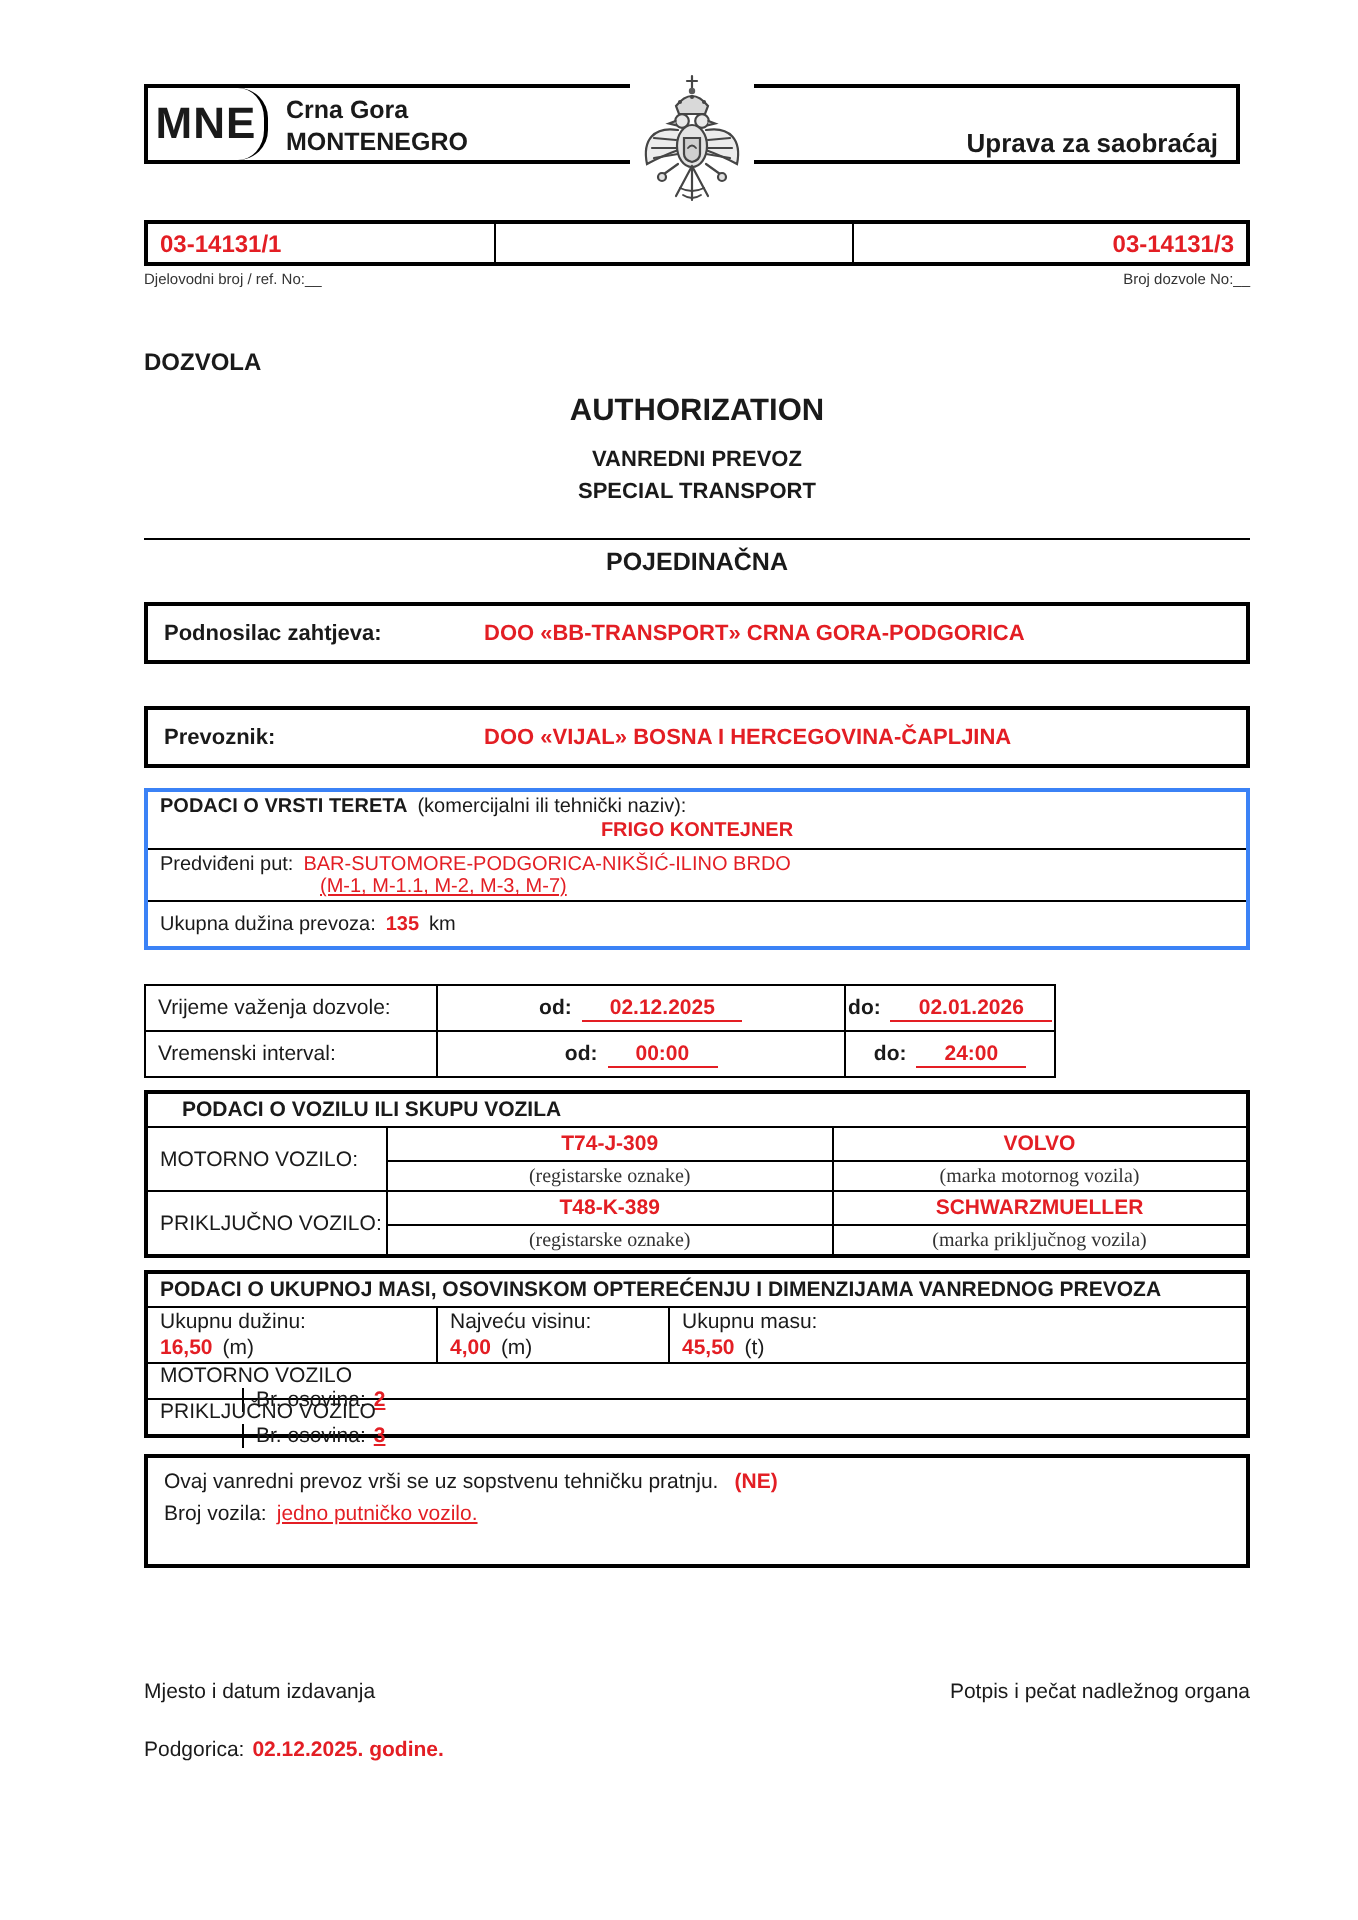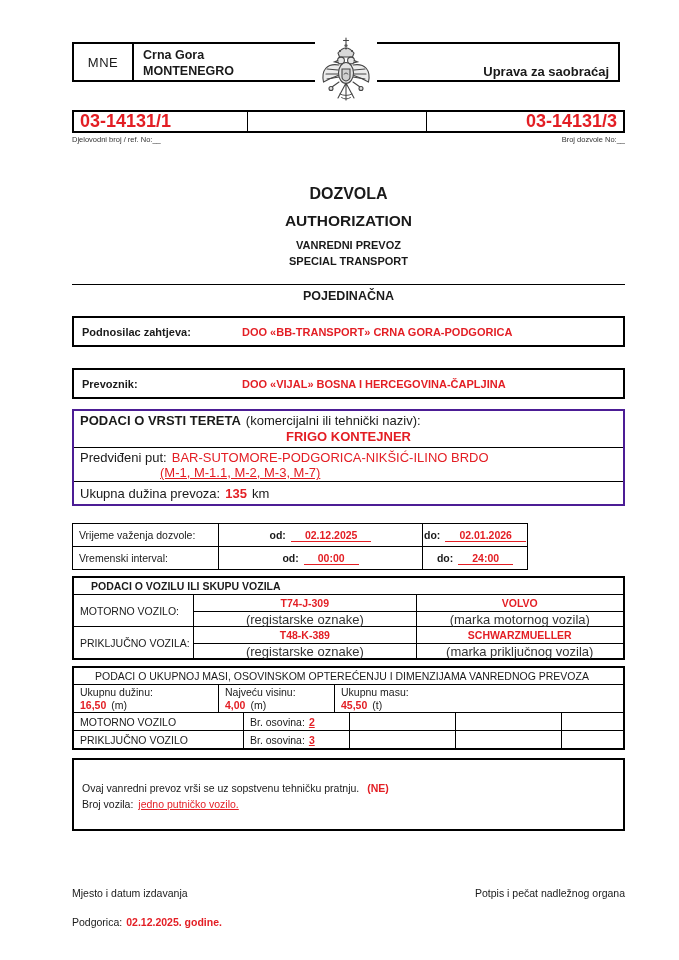--- a/index.html
+++ b/index.html
@@ -9,55 +9,55 @@
   }
   .content{position:absolute;left:72px;top:0;width:553px;}
   .red{color:#e31e24;}
   .b{font-weight:700;}
   
   .letterhead{
     position:relative;margin-top:42px;width:548px;height:40px;
     border:2px solid #000;box-sizing:border-box;display:flex;align-items:stretch;
   }
   .mne-cell{width:58px;border-right:2px solid #000;display:flex;align-items:center;justify-content:center;
-    font-size:13px;font-weight:400;letter-spacing:.5px;}
+    font-size:22px;font-weight:700;letter-spacing:.5px;border-radius:15px;}
   .country-cell{padding:3px 0 0 9px;font-size:12.5px;font-weight:700;line-height:1.3;}
   .head-spacer{flex:1;}
   .authority-cell{display:flex;align-items:center;padding-right:9px;font-size:13px;font-weight:700;margin-top:18px;}
   .emblem{
     position:absolute;left:50%;top:-10px;transform:translateX(-50%);
     width:62px;height:76px;background:#fff;z-index:3;display:flex;align-items:center;justify-content:center;
   }
   
   .ref-table{
     margin-top:28px;width:553px;height:23px;border:2px solid #000;box-sizing:border-box;
     display:flex;align-items:stretch;
   }
-  .ref-cell{display:flex;align-items:center;font-size:18px;font-weight:700;box-sizing:border-box;}
+  .ref-cell{display:flex;align-items:center;font-size:12px;font-weight:700;box-sizing:border-box;}
   .ref-left{width:173px;padding-left:6px;}
   .ref-mid{width:180px;border-left:1px solid #000;border-right:1px solid #000;}
   .ref-right{flex:1;justify-content:flex-end;padding-right:6px;}
   .ref-captions{display:flex;justify-content:space-between;margin-top:2px;font-size:7.5px;color:#333;}
   
-  .t1{margin-top:41px;text-align:center;font-size:16px;font-weight:700;}
+  .t1{margin-top:30px;text-align:left;font-size:12px;font-weight:700;}
   .t2{margin-top:9px;text-align:center;font-size:15.5px;font-weight:700;}
   .t3{margin-top:9px;text-align:center;font-size:11px;font-weight:700;}
   .t4{margin-top:4px;text-align:center;font-size:11px;font-weight:700;}
   .divider{margin-top:17px;border-top:1px solid #000;height:0;}
   .permit-type{margin-top:4px;text-align:center;font-size:12.5px;font-weight:700;}
   
   .label-box{
     margin-top:13px;width:553px;height:31px;border:2px solid #000;box-sizing:border-box;
     display:flex;align-items:center;font-size:11px;
   }
   .label-box .lbl{font-weight:700;padding-left:8px;width:160px;flex:none;}
   .label-box .val{font-weight:700;}
   .box-carrier{margin-top:21px;}
   
-  .cargo{margin-top:10px;width:553px;border:2px solid #4c1d95;box-sizing:border-box;font-size:13px;}
+  .cargo{margin-top:10px;width:553px;border:2px solid #3b82f6;box-sizing:border-box;font-size:10px;}
   .cargo-r1{padding:2px 6px 1px;border-bottom:1px solid #000;}
   .cargo-name{ text-align:center;font-weight:700;padding:1px 0 2px;}
   .cargo-r2{display:flex;border-bottom:1px solid #000;}
   .cargo-r2 .c{padding:2px 6px;box-sizing:border-box;height:18px;display:flex;align-items:center;white-space:nowrap;}
   .cargo-ca{width:293px;border-right:1px solid #000;}
   .cargo-cb{flex:1;}
   .cargo-r3{padding:2px 6px 1px;border-bottom:1px solid #000;}
   .route-roads{margin-left:80px;text-decoration:underline;}
   .cargo-r4{padding:2px 6px;height:18px;display:flex;align-items:center;}
   .gap-r{margin-right:5px;}
@@ -72,40 +72,40 @@
   .odlbl{font-weight:700;margin-right:5px;}
   
   .vehicle{margin-top:6px;width:553px;border:2px solid #000;box-sizing:border-box;font-size:10.5px;}
   .veh-head{font-weight:700;padding:2px 17px;border-bottom:1px solid #000;}
   .veh-row{display:flex;}
   .veh-row + .veh-row{border-top:1px solid #000;}
   .veh-lbl{width:121px;display:flex;align-items:center;padding-left:6px;box-sizing:border-box;border-right:1px solid #000;}
   .veh-grp{width:223px;box-sizing:border-box;}
   .veh-grp.brand{width:209px;border-left:1px solid #000;}
   .veh-val{height:16px;display:flex;align-items:center;justify-content:center;font-weight:700;border-bottom:1px solid #000;}
-  .veh-cap{height:14px;display:flex;align-items:center;justify-content:center;font-size:13px;color:#333;}
+  .veh-cap{height:14px;display:flex;align-items:center;justify-content:center;font-size:10px;color:#333;font-family:Liberation Serif, serif;}
   
   .mass{margin-top:6px;width:553px;border:2px solid #000;box-sizing:border-box;font-size:10.5px;}
-  .mass-head{font-weight:400;padding:2px 21px;border-bottom:1px solid #000;}
+  .mass-head{font-weight:700;padding:2px 6px;border-bottom:1px solid #000;}
   .dims{display:flex;border-bottom:1px solid #000;}
   .dim{box-sizing:border-box;padding:1px 6px;}
   .dim + .dim{border-left:1px solid #000;}
   .dim-1{width:144px;} .dim-2{width:176px;} .dim-3{width:116px;} .dim-4{flex:1;}
   .dim .l2{margin-top:1px;}
-  .axle-row{display:flex;height:17px;align-items:stretch;}
+  .axle-row{display:flex;height:17px;align-items:stretch;flex-direction:column;}
   .axle-row + .axle-row{border-top:1px solid #000;}
   .axle-c{box-sizing:border-box;display:flex;align-items:center;padding-left:6px;}
   .axle-lbl{width:122px;}
   .axle-val{width:106px;border-left:1px solid #000;margin-left:47px;}
   .axle-e{width:106px;border-left:1px solid #000;}
   .axle-e:last-child{flex:1;}
   .axle-num{font-weight:700;text-decoration:underline;margin-left:4px;}
   
   .escort{margin-top:8px;width:553px;border:2px solid #000;box-sizing:border-box;
-    padding:20px 8px 16px;font-size:10.5px;line-height:1.55;}
+    padding:4px 8px 16px;font-size:10.5px;line-height:1.55;}
   .ne{font-weight:700;margin-left:8px;}
   .escort-veh{text-decoration:underline;}
   
   .footer-row{margin-top:56px;display:flex;justify-content:space-between;font-size:10.5px;}
   .issue-row{margin-top:17px;font-size:10.5px;}
   .issue-date{font-weight:700;margin-left:4px;margin-top:14px;}
   .eagle-svg{display:block;}
 </style>
 </head>
 <body>
@@ -240,21 +240,21 @@
         <div class="veh-grp">
           <div class="veh-val red">T74-J-309</div>
           <div class="veh-cap">(registarske oznake)</div>
         </div>
         <div class="veh-grp brand">
           <div class="veh-val red">VOLVO</div>
           <div class="veh-cap">(marka motornog vozila)</div>
         </div>
       </div>
       <div class="veh-row">
-        <div class="veh-lbl">PRIKLJUČNO VOZILA:</div>
+        <div class="veh-lbl">PRIKLJUČNO VOZILO:</div>
         <div class="veh-grp">
           <div class="veh-val red">T48-K-389</div>
           <div class="veh-cap">(registarske oznake)</div>
         </div>
         <div class="veh-grp brand">
           <div class="veh-val red">SCHWARZMUELLER</div>
           <div class="veh-cap">(marka priključnog vozila)</div>
         </div>
       </div>
     </div>

